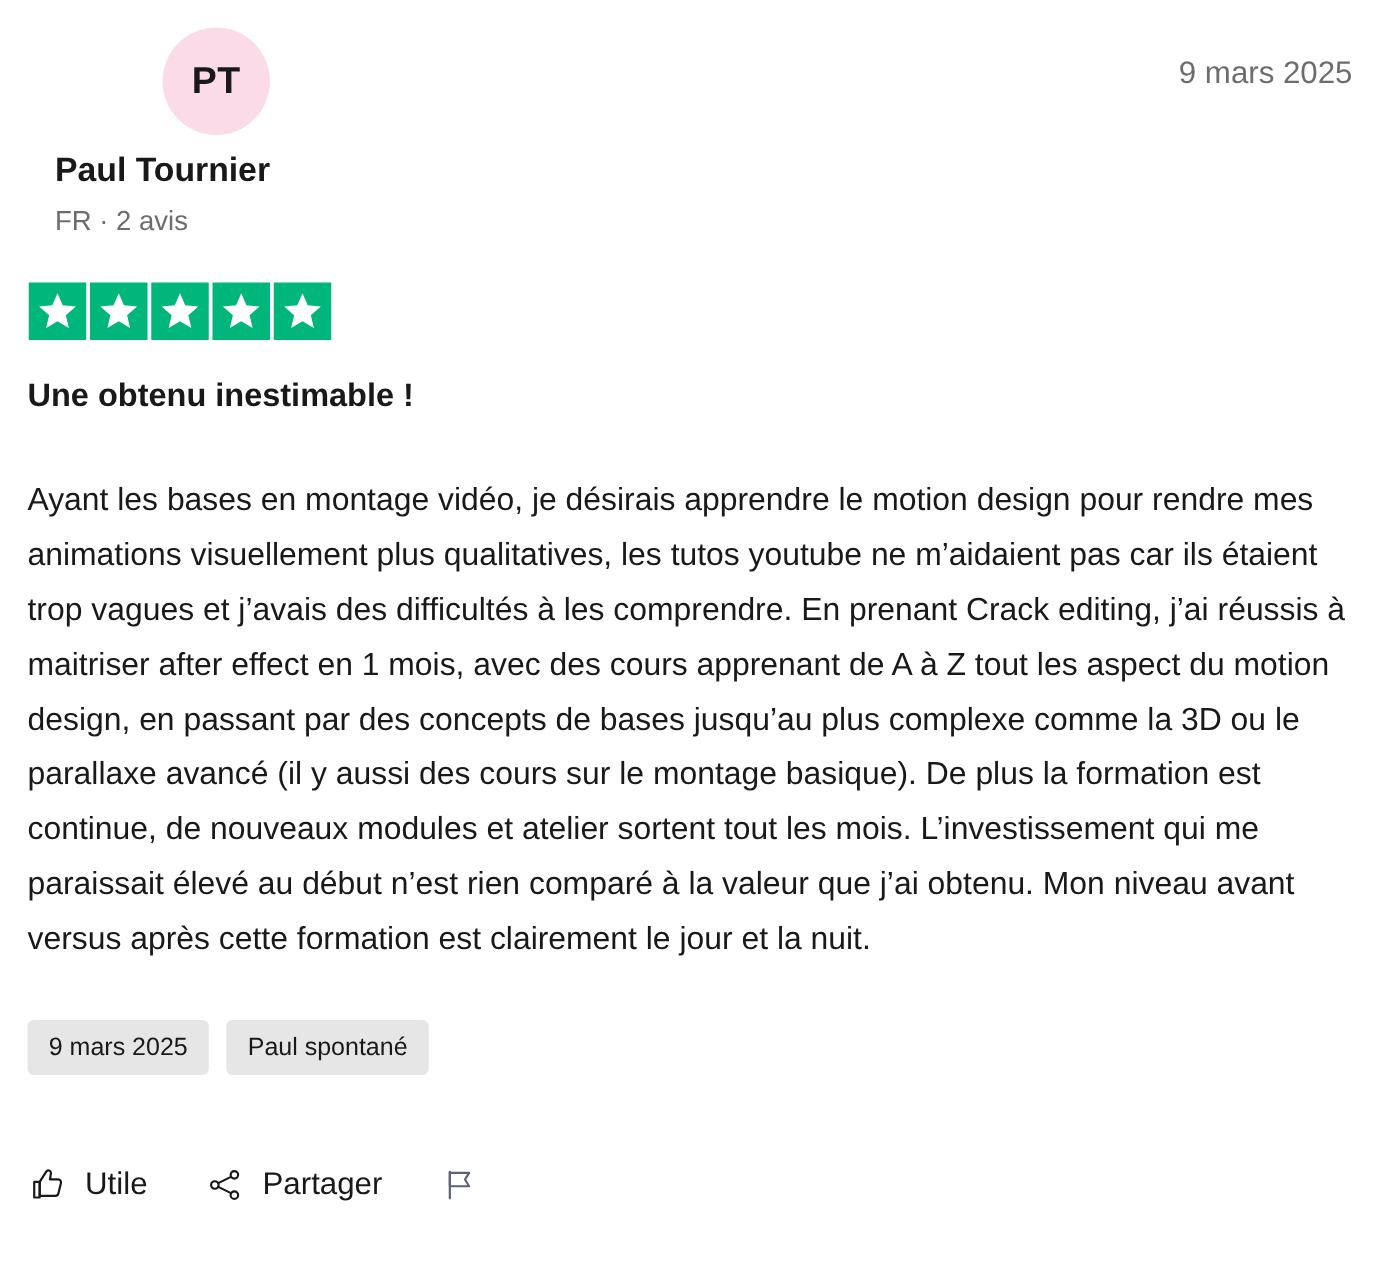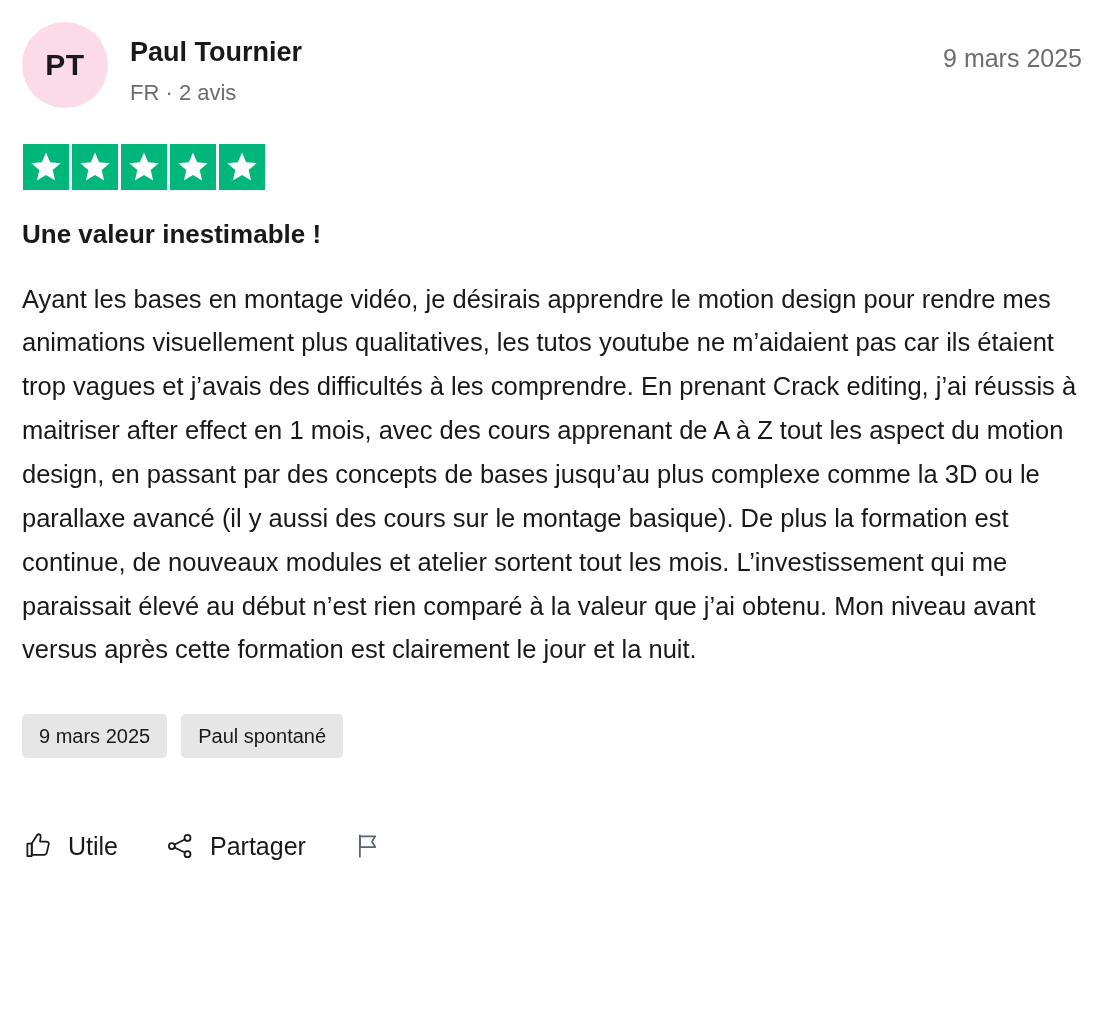--- a/index.html
+++ b/index.html
@@ -20,21 +20,22 @@
     padding: 22px 34px 0 22px;
   }
   
   .review-header {
     display: flex;
     align-items: flex-start;
     justify-content: space-between;
   }
   .consumer {
     display: flex;
-    align-items: center;
+    align-items: flex-end;
+    flex-direction: column;
   }
   .avatar {
     width: 86px;
     height: 86px;
     border-radius: 50%;
     background: #fcdbe9;
     display: flex;
     align-items: center;
     justify-content: center;
     flex: 0 0 auto;
@@ -86,21 +87,21 @@
   .star svg { display: block; }
   
   .review-title {
     margin-top: 28px;
     font-size: 26px;
     font-weight: 700;
     line-height: 1.25;
     color: #191919;
   }
   .review-text {
-    margin-top: 27px;
+    margin-top: 47px;
     font-size: 25.5px;
     line-height: 1.72;
     color: #191919;
     font-weight: 400;
     max-width: 1062px;
     white-space: pre-wrap;
   }
   
   .tags {
     display: flex;
@@ -181,21 +182,21 @@
         <path fill="#ffffff" d="M12 1.8l2.93 6.88 7.45.62-5.66 4.9 1.7 7.28L12 17.6l-6.42 3.88 1.7-7.28-5.66-4.9 7.45-.62z"></path>
       </svg>
     </span>
     <span class="star">
       <svg width="34" height="34" viewBox="0 0 24 24" aria-hidden="true">
         <path fill="#ffffff" d="M12 1.8l2.93 6.88 7.45.62-5.66 4.9 1.7 7.28L12 17.6l-6.42 3.88 1.7-7.28-5.66-4.9 7.45-.62z"></path>
       </svg>
     </span>
   </div>
 
-  <h2 class="review-title">Une valeur inestimable !</h2>
+  <h2 class="review-title">Une obtenu inestimable !</h2>
 
   <p class="review-text">Ayant les bases en montage vidéo, je désirais apprendre le motion design pour rendre mes animations visuellement plus qualitatives, les tutos youtube ne m’aidaient pas car ils étaient trop vagues et j’avais des difficultés à les comprendre. En prenant Crack editing, j’ai réussis à maitriser after effect en 1 mois, avec des cours apprenant de A à Z tout les aspect du motion design, en passant par des concepts de bases jusqu’au plus complexe comme la 3D ou le parallaxe avancé (il y aussi des cours sur le montage basique). De plus la formation est continue, de nouveaux modules et atelier sortent tout les mois. L’investissement qui me paraissait élevé au début n’est rien comparé à la valeur que j’ai obtenu. Mon niveau avant versus après cette formation est clairement le jour et la nuit.</p>
 
   <div class="tags">
     <span class="tag">9 mars 2025</span>
     <span class="tag">Paul spontané</span>
   </div>
 
   <div class="actions">
 

